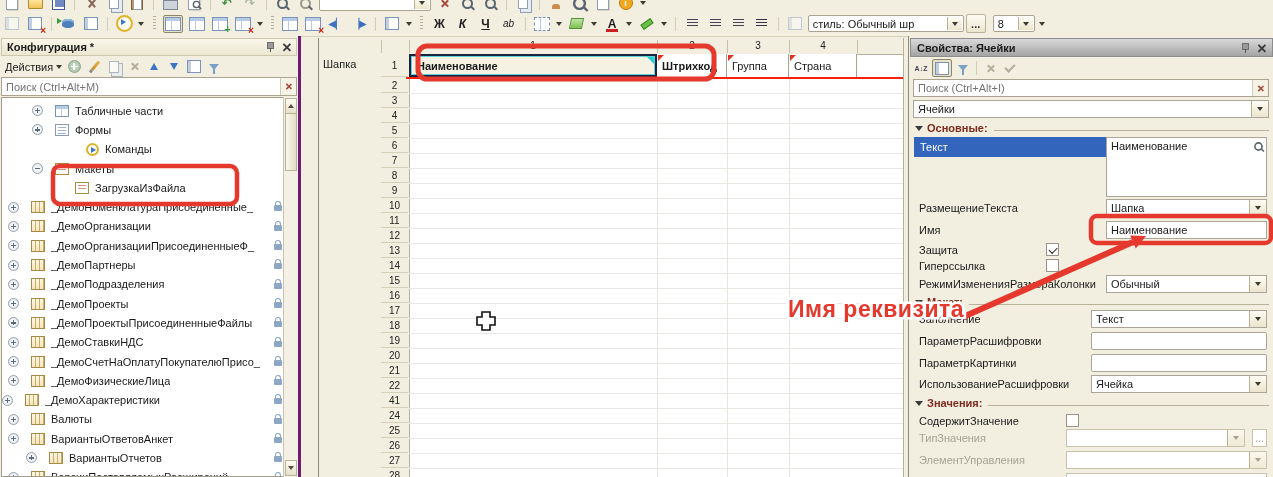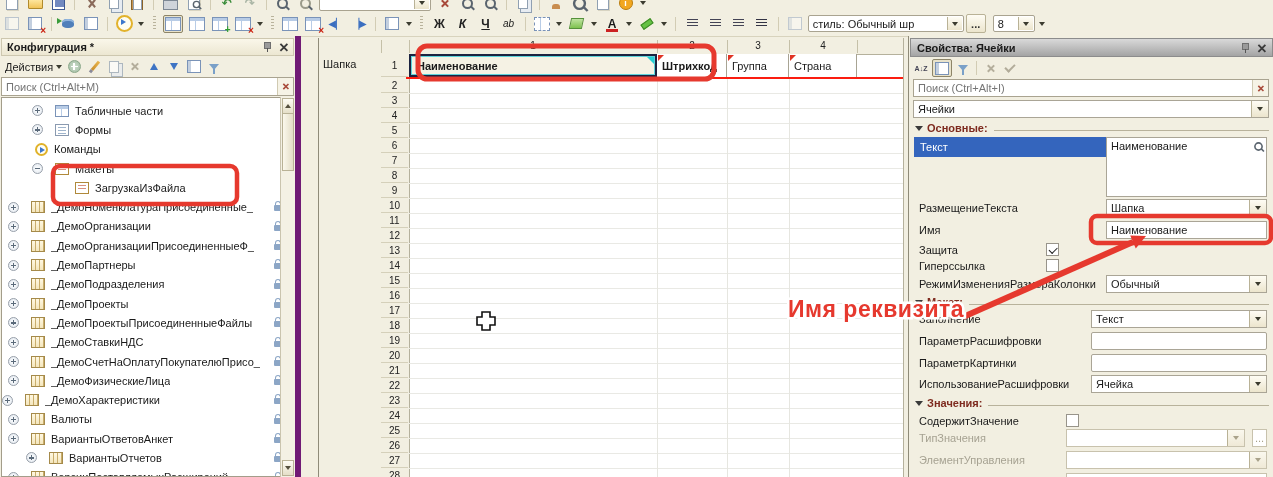--- a/index.html
+++ b/index.html
@@ -68,21 +68,21 @@
   .tb-row1{position:absolute;left:2px;top:-5px;height:17px;white-space:nowrap}
   .tb-row2{position:absolute;left:2px;top:14px;height:20px;white-space:nowrap}
   .combo{display:inline-flex;align-items:center;height:17px;background:#fff;border:1px solid #a9a390;
          box-sizing:border-box;vertical-align:middle;position:relative;padding:0 16px 0 4px;font-size:11px;border-radius:2px}
   .combo .ddb{position:absolute;right:1px;top:1px;bottom:1px;width:14px;background:linear-gradient(#fefcf4,#ece5cd);
               border-left:1px solid #b9b296;display:flex;align-items:center;justify-content:center}
   .ddb::after{content:"";border-left:3.5px solid transparent;border-right:3.5px solid transparent;border-top:4px solid #3a3a2e}
   .morebtn{display:inline-flex;align-items:center;justify-content:center;width:18px;height:17px;background:linear-gradient(#fefcf4,#ece5cd);
            border:1px solid #b9b296;border-radius:2px;vertical-align:middle;font-weight:bold;color:#333;margin-left:2px}
   
-  #leftpanel{position:absolute;left:0;top:36px;width:301px;height:441px;background:#f2efe1;border-right:6px solid #701a75;box-sizing:border-box}
+  #leftpanel{position:absolute;left:0;top:36px;width:301px;height:441px;background:#f2efe1;border-right:3px solid #701a75;box-sizing:border-box}
   .lp-title{position:absolute;left:1px;right:1px;top:2px;height:18px;display:flex;align-items:center;
             background:linear-gradient(#faf7ea,#ece7d2);border:1px solid #cdc7af;font-weight:bold;padding:0 5px;box-sizing:border-box}
   .lp-title .sp{flex:1}
   .lp-actions{position:absolute;left:1px;right:1px;top:21px;height:19px;display:flex;align-items:center;padding:0 4px}
   .lp-search{position:absolute;left:1px;right:1px;top:41px;height:19px;display:flex;align-items:stretch;
              background:#fff;border:1px solid #a9a390;box-sizing:border-box}
   .lp-search input{flex:1;border:none;outline:none;font:11px "Liberation Sans",sans-serif;padding:0 4px;color:#222;min-width:0;background:#fff}
   .srch-x{width:15px;display:flex;align-items:center;justify-content:center;border-left:1px solid #d0cab2;background:#f6f3e6}
   .lp-tree{position:absolute;left:1px;right:1px;top:61px;bottom:0;background:#fff;border:1px solid #a39d8a;
            box-sizing:border-box;overflow:hidden;padding-top:3px}
@@ -389,21 +389,21 @@
       <div class="trow" style="padding-left:30px">
         <span class="exp plus"></span>
         <span class="tic tic-tbl"></span>
         <span class="tlabel">Табличные части</span>
       </div>
       <div class="trow" style="padding-left:30px">
         <span class="exp plus"></span>
         <span class="tic tic-form"></span>
         <span class="tlabel">Формы</span>
       </div>
-      <div class="trow" style="padding-left:33px">
+      <div class="trow" style="padding-left:84px">
         <span class="tic tic-cmd"></span>
         <span class="tlabel">Команды</span>
       </div>
       <div class="trow" style="padding-left:30px">
         <span class="exp"></span>
         <span class="tic tic-layout"></span>
         <span class="tlabel">Макеты</span>
       </div>
       <div class="trow" style="padding-left:73px">
         <span class="tic tic-layout"></span>
@@ -559,21 +559,21 @@
       <span class="rn" style="top:189px">13</span>
       <span class="rn" style="top:204px">14</span>
       <span class="rn" style="top:219px">15</span>
       <span class="rn" style="top:234px">16</span>
       <span class="rn" style="top:249px">17</span>
       <span class="rn" style="top:264px">18</span>
       <span class="rn" style="top:279px">19</span>
       <span class="rn" style="top:294px">20</span>
       <span class="rn" style="top:309px">21</span>
       <span class="rn" style="top:324px">22</span>
-      <span class="rn" style="top:339px">23</span>
+      <span class="rn" style="top:339px">41</span>
       <span class="rn" style="top:354px">24</span>
       <span class="rn" style="top:369px">25</span>
       <span class="rn" style="top:384px">26</span>
       <span class="rn" style="top:399px">27</span>
       <span class="rn" style="top:414px">28</span>
     </div>
     <div class="grid">
       <div class="gridrows"></div>
       <span class="vline" style="left:248px"></span>
       <span class="vline" style="left:318px"></span>

